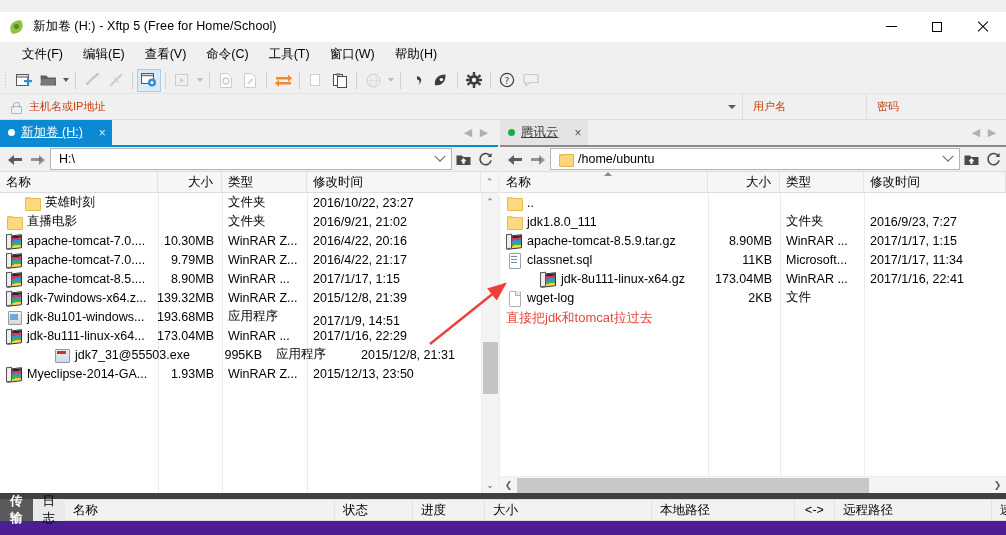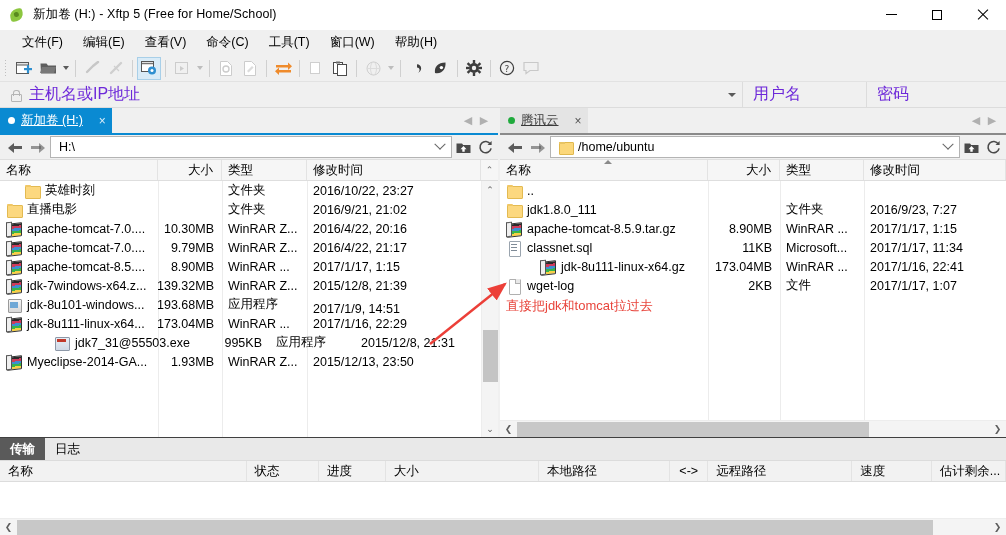--- a/index.html
+++ b/index.html
@@ -19,20 +19,21 @@
     background: #f0f0f0;
     display: flex; flex-direction: column;
   }
 
   
   .titlebar {
     height: 30px; flex: 0 0 30px;
     background: #ffffff;
     display: flex; align-items: center;
     border-bottom: 1px solid #ffffff;
+    margin-top: 12px;
   }
   .title-icon {
     width: 16px; height: 16px; margin: 0 8px 0 9px;
     position: relative; flex: 0 0 16px;
   }
   .title-icon .leaf {
     position: absolute; left: 1px; top: 2px;
     width: 13px; height: 12px;
     background: #8cc63f;
     border-radius: 60% 20% 60% 20%;
@@ -117,21 +118,21 @@
   }
   .lock-ico { width: 11px; height: 12px; margin-right: 8px; position: relative; flex:0 0 11px;}
   .lock-ico::before {
     content:""; position:absolute; left:1px; top:5px; width:9px; height:6px;
     border:1px solid #b5b5b5; border-radius:1px;
   }
   .lock-ico::after {
     content:""; position:absolute; left:3px; top:1px; width:5px; height:5px;
     border:1px solid #b5b5b5; border-bottom:none; border-radius:3px 3px 0 0;
   }
-  .ph { color: #6d28d9; font-size: 16px; }
+  .ph { color: #c2410c; font-size: 11px; }
   .conn-caret {
     width: 20px; display:flex; align-items:center; justify-content:center;
   }
   .conn-caret i {
     width:0;height:0;border-left:4px solid transparent;border-right:4px solid transparent;
     border-top:4px solid #5a5a5a;
   }
   .conn-user, .conn-pass {
     width: 124px; display:flex; align-items:center; padding-left:10px;
     border-left: 1px solid #dcdcdc;
@@ -344,22 +345,22 @@
   }
   .hscroll .sb-btn {
     width: 17px; height:17px; display:flex; align-items:center; justify-content:center;
     color:#5f5f5f; font-size:9px; flex:0 0 17px;
   }
   .hscroll .sb-track { flex:1 1 auto; height:17px; position:relative; }
   .hscroll .sb-thumb { position:absolute; top:1px; height:15px; background:#c8c8c8; }
 
   
   .bottom {
-    flex: 0 0 auto; background:#4c1d95; display:flex; flex-direction:column;
-    border-top: 1px solid #404040;
+    flex: 0 0 auto; background:#4c1d95; display:flex; 
+    border-top: 6px solid #404040;
   }
   .bottom-tabs { height: 22px; display:flex; align-items:stretch; background:#e9e9e9; }
   .btab {
     display:flex; align-items:center; padding:0 10px; font-size:12.5px;
   }
   .btab.active { background:#5a5a5a; color:#ffffff; font-weight:bold; }
   .btab.inactive { background:#e9e9e9; color:#000; }
   .bottom-head {
     height: 22px; display:flex; align-items:stretch;
     background:#f2f2f2;
@@ -878,21 +879,20 @@
               <div class="c" style="width: 84px;">WinRAR ...</div>
               <div class="c" style="flex: 1 1 auto;">2017/1/16, 22:41</div>
             </div>
             <div class="row">
               <div class="c" style="width: 208px;">
                 <span class="ico file"></span>
                 <span>wget-log</span>
               </div>
               <div class="c num" style="width: 72px;">2KB</div>
               <div class="c" style="width: 84px;">文件</div>
-              <div class="c" style="flex: 1 1 auto;">2017/1/17, 1:07</div>
             </div>
             <div class="annot" style="color: rgb(232, 69, 60);">直接把jdk和tomcat拉过去</div>
           </div>
       </div>
       <div class="hscroll">
         <div class="sb-btn chev-l"></div>
         <div class="sb-track">
           <div class="sb-thumb" style="left:0;width:352px;"></div>
         </div>
         <div class="sb-btn chev-r"></div>

